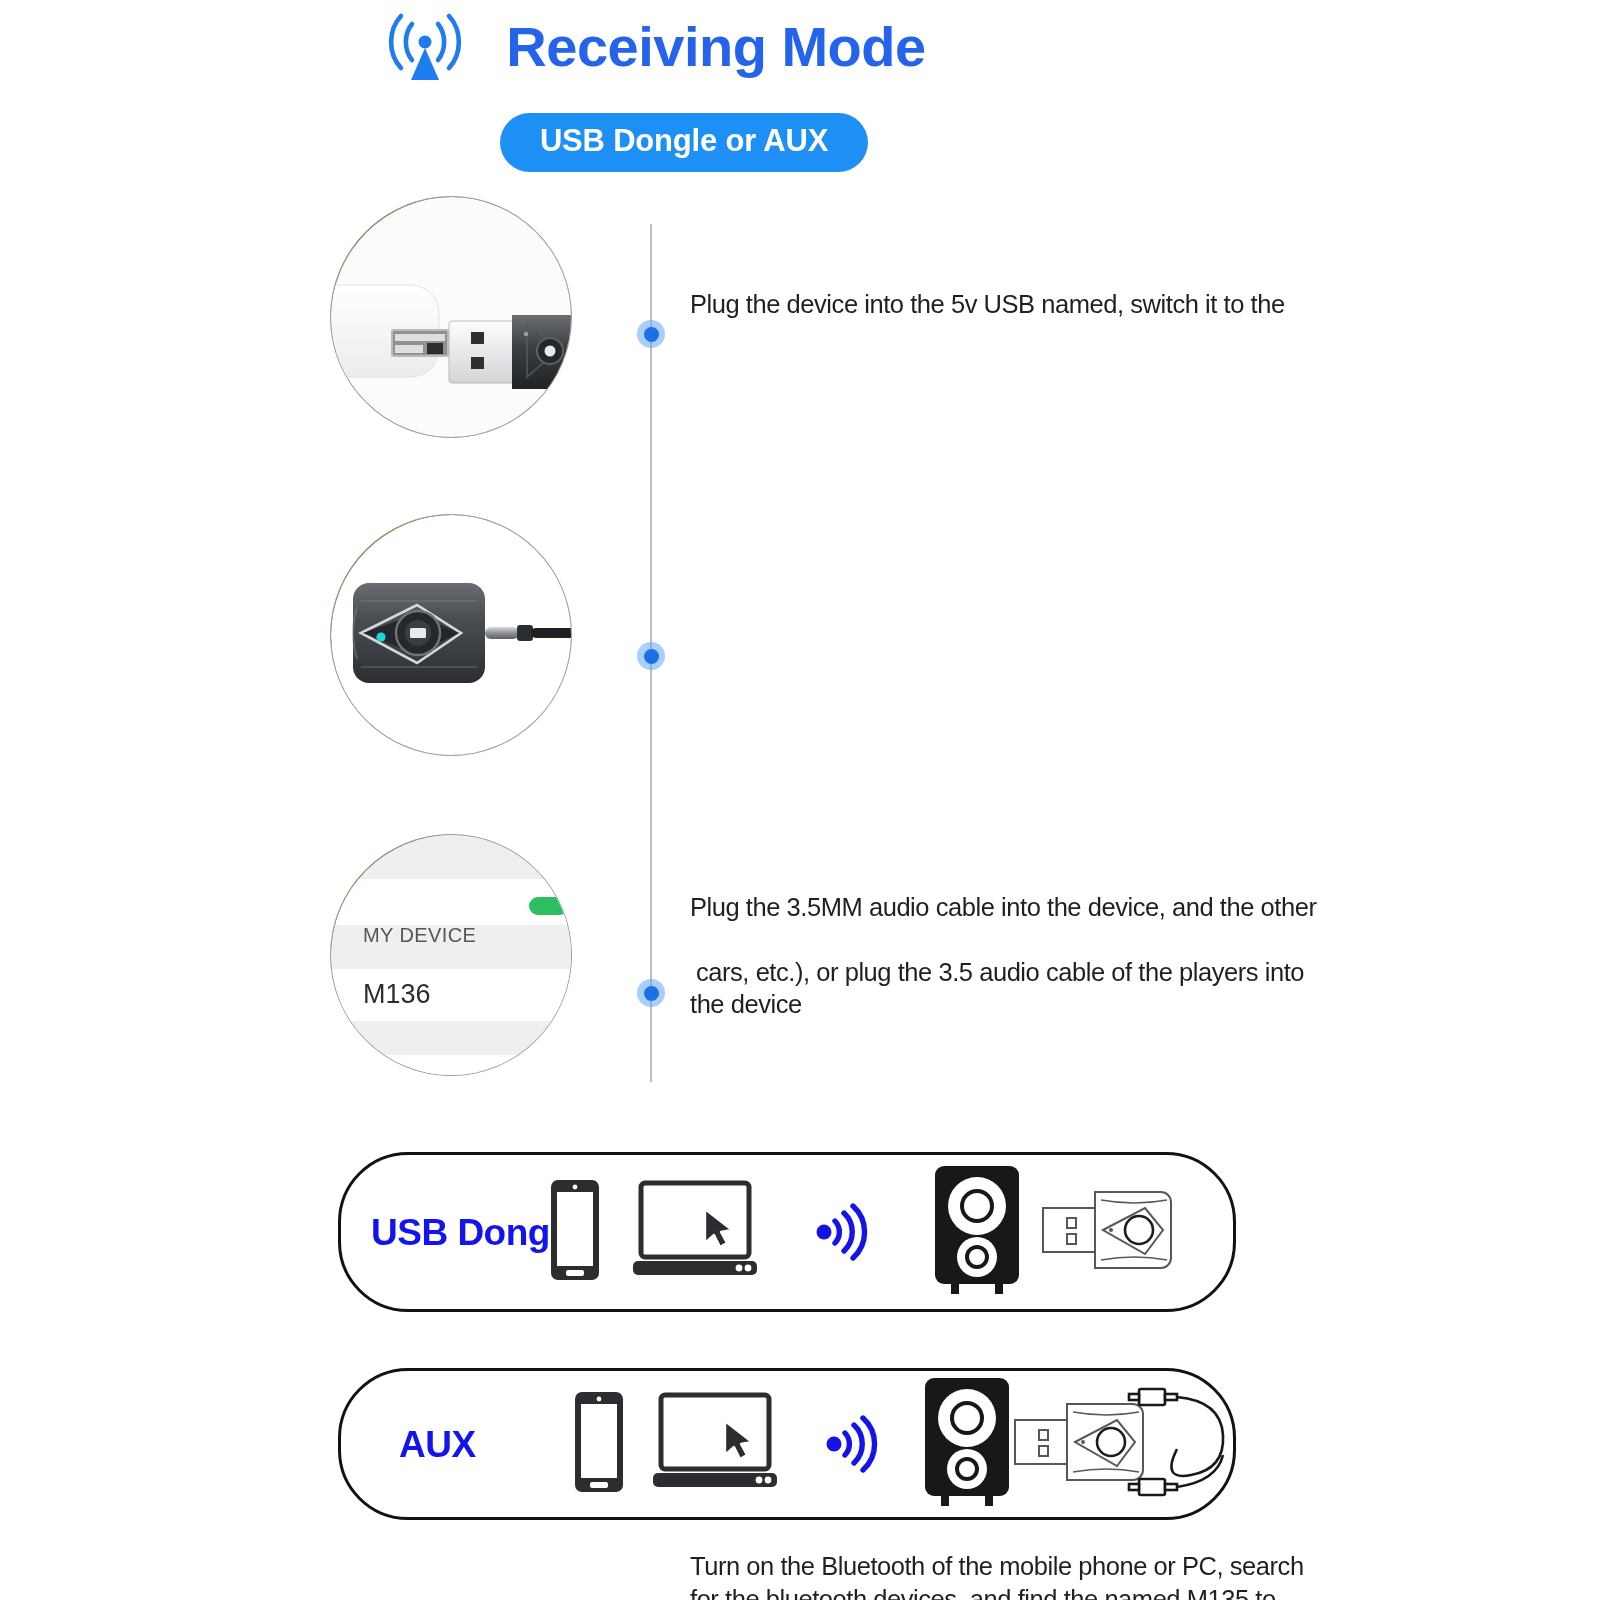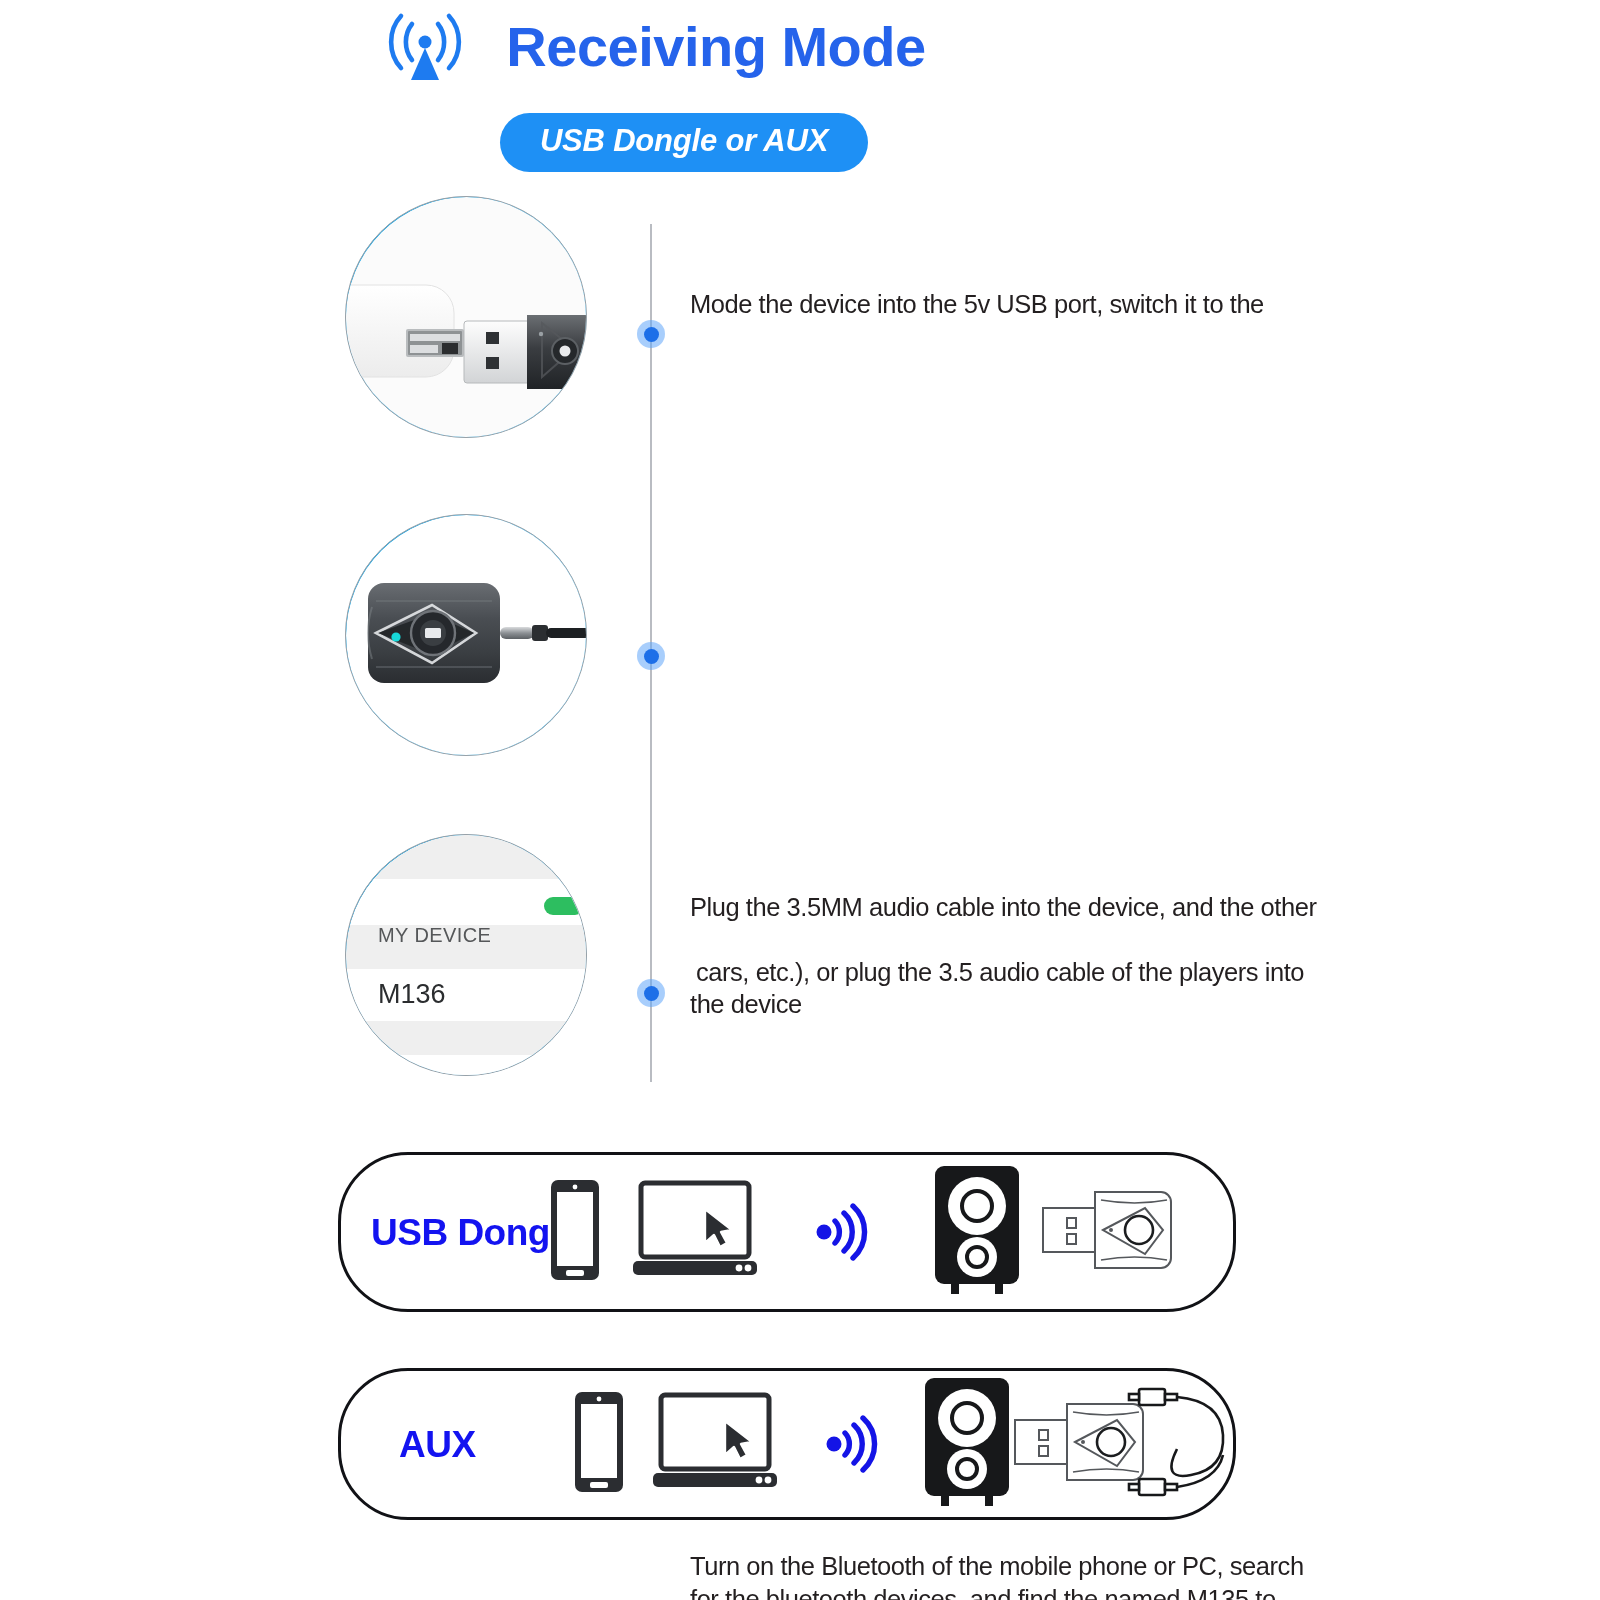--- a/index.html
+++ b/index.html
@@ -17,21 +17,21 @@
     display: flex; align-items: center; justify-content: center;
     gap: 38px;
   }
   .antenna-icon { width: 86px; height: 78px; display: block; }
   .header-title {
     font-size: 56px; font-weight: 700; letter-spacing: -0.5px;
     color: #2563EB; line-height: 1; white-space: nowrap;
   }
   .badge-wrap {
     position: absolute; top: 113px; left: 0; width: 1368px;
-    display: flex; justify-content: center; font-style: italic;
+    display: flex; justify-content: center;
   }
   .badge {
     background: #1E90F5; color: #ffffff;
     border-radius: 999px;
     padding: 10px 40px 13px 40px;
     font-size: 31px; font-weight: 700; letter-spacing: -0.2px;
     white-space: nowrap;
   }
 
   
@@ -39,23 +39,23 @@
   .timeline-line {
     position: absolute; left: 650px; top: 28px;
     width: 2px; height: 858px; background: #b9bcc2;
   }
   .step { position: absolute; left: 0; width: 1600px; }
   .step-1 { top: 0px; }
   .step-2 { top: 318px; }
   .step-3 { top: 638px; }
 
   .photo-circle {
-    position: absolute; left: 345px; top: 0;
+    position: absolute; left: 330px; top: 0;
     width: 242px; height: 242px; border-radius: 50%;
-    border: 1.6px solid #9aa0a6; overflow: hidden; background: #0ea5e9;
+    border: 1.6px solid #9aa0a6; overflow: hidden; background: #a16207;
   }
   .photo-circle svg { display: block; width: 242px; height: 242px; }
 
   .dot {
     position: absolute; left: 637px; width: 28px; height: 28px;
     border-radius: 50%; background: rgba(96,165,250,0.55);
     display: flex; align-items: center; justify-content: center;
   }
   .dot::after {
     content: ""; width: 15px; height: 15px; border-radius: 50%;
@@ -174,21 +174,21 @@
             <path d="M181 118 h60 a7 7 0 0 1 7 7 v60 a7 7 0 0 1 -7 7 h-60 z" fill="url(#gdong)"></path>
             <path d="M196 126 L228 152 L196 180 Z" fill="none" stroke="#55585c" stroke-width="2" opacity="0.75"></path>
             <circle cx="219" cy="154" r="13" fill="#25282b" stroke="#5c6064" stroke-width="2"></circle>
             <circle cx="219" cy="154" r="5.5" fill="#e9eaec"></circle>
             <circle cx="195" cy="137" r="2.2" fill="#9aa0a4"></circle>
           </g>
         </svg>
       </div>
       <div class="dot d1"></div>
       <div class="step-text t1">
-        <span class="ln">Mode the device into the 5v USB port, switch it to the</span>
+        <span class="ln">Plug the device into the 5v USB named, switch it to the</span>
       </div>
     </div>
 
     <div class="step step-2">
       <div class="photo-circle">
         <svg viewBox="0 0 242 242">
           <defs>
             <clipPath id="c2">
                 <circle cx="121" cy="121" r="121"></circle>
               </clipPath>

